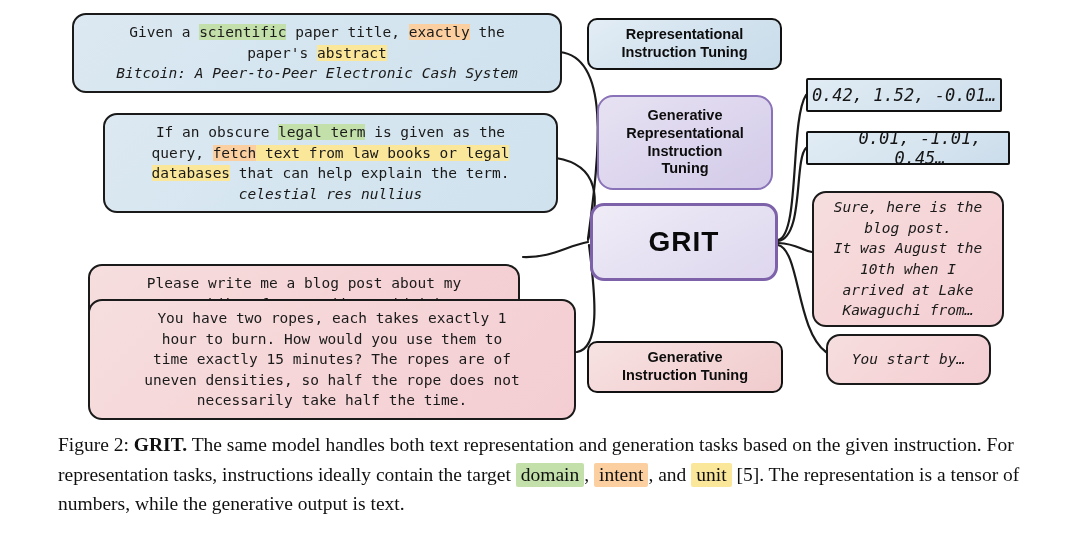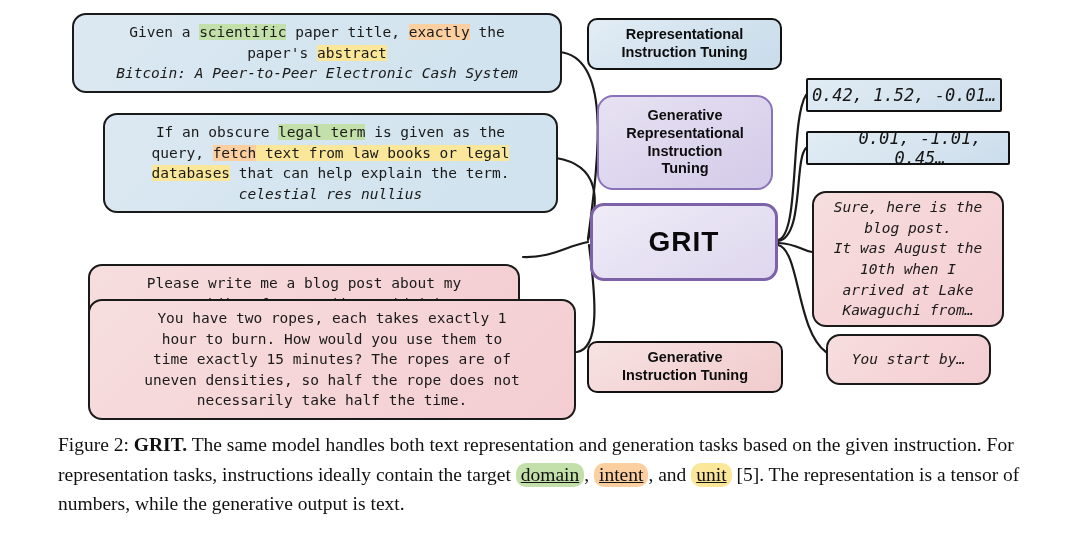--- a/index.html
+++ b/index.html
@@ -117,21 +117,21 @@
     left: 58px;
     top: 430px;
     width: 968px;
     font-family: "Liberation Serif", serif;
     font-size: 19.5px;
     line-height: 1.52;
     color: #101010;
     text-align: left;
   }
   #caption b { font-weight: bold; }
-  .cap-hl { padding: 1px 5px 2px 5px; border-radius: 10px; text-decoration: underline; }
+  .cap-hl { padding: 1px 5px 2px 5px; border-radius: 2px; }
 </style>
 </head>
 <body>
 
 <div id="figure">
 
   <svg id="connectors" viewBox="0 0 1080 425" preserveAspectRatio="none">
     <g fill="none" stroke="#1a1a1a" stroke-width="2.2" stroke-linecap="round">
 
       <path d="M 560,52 C 610,58 600,150 588,239"></path>

